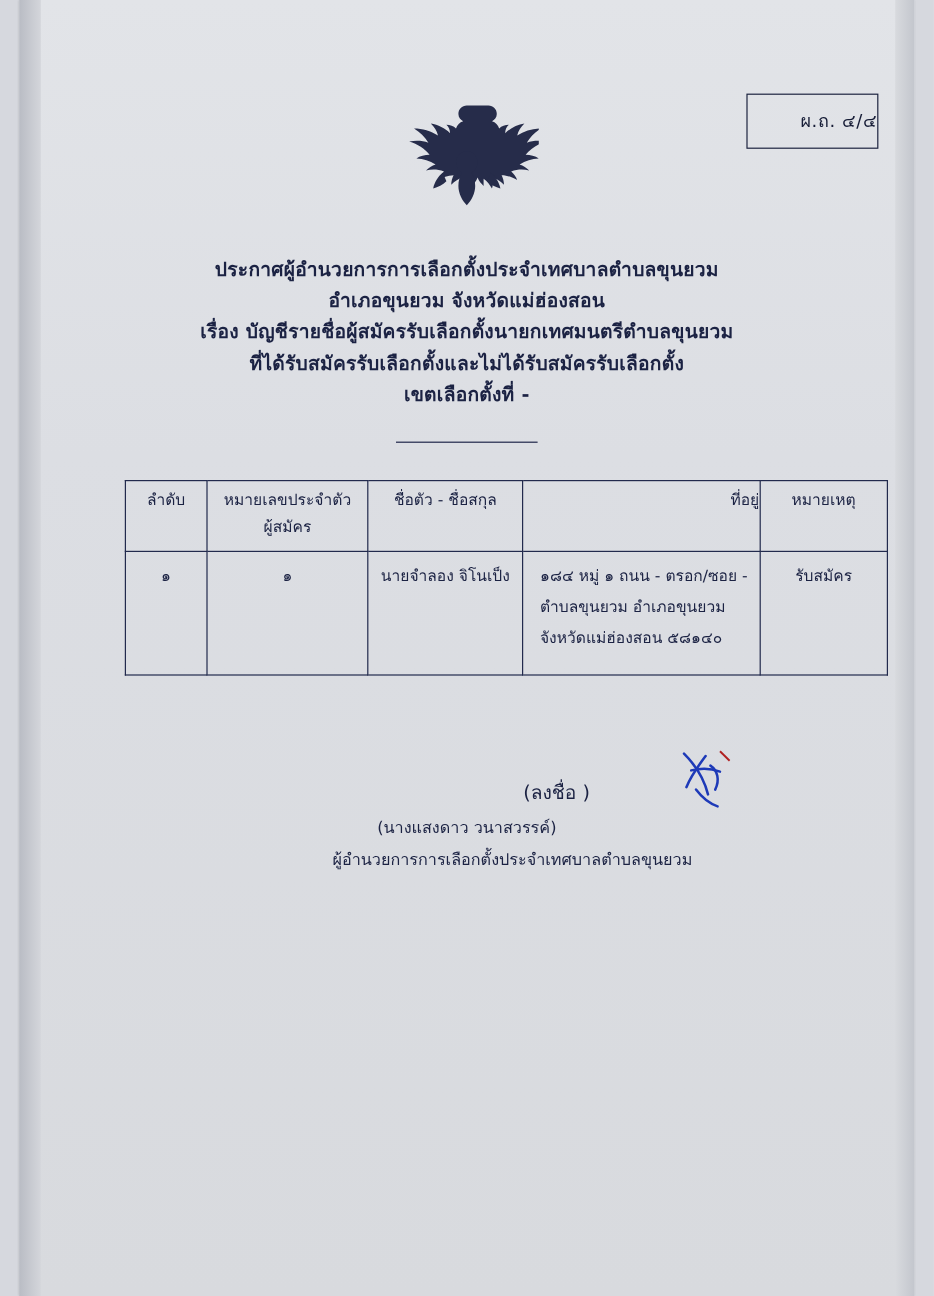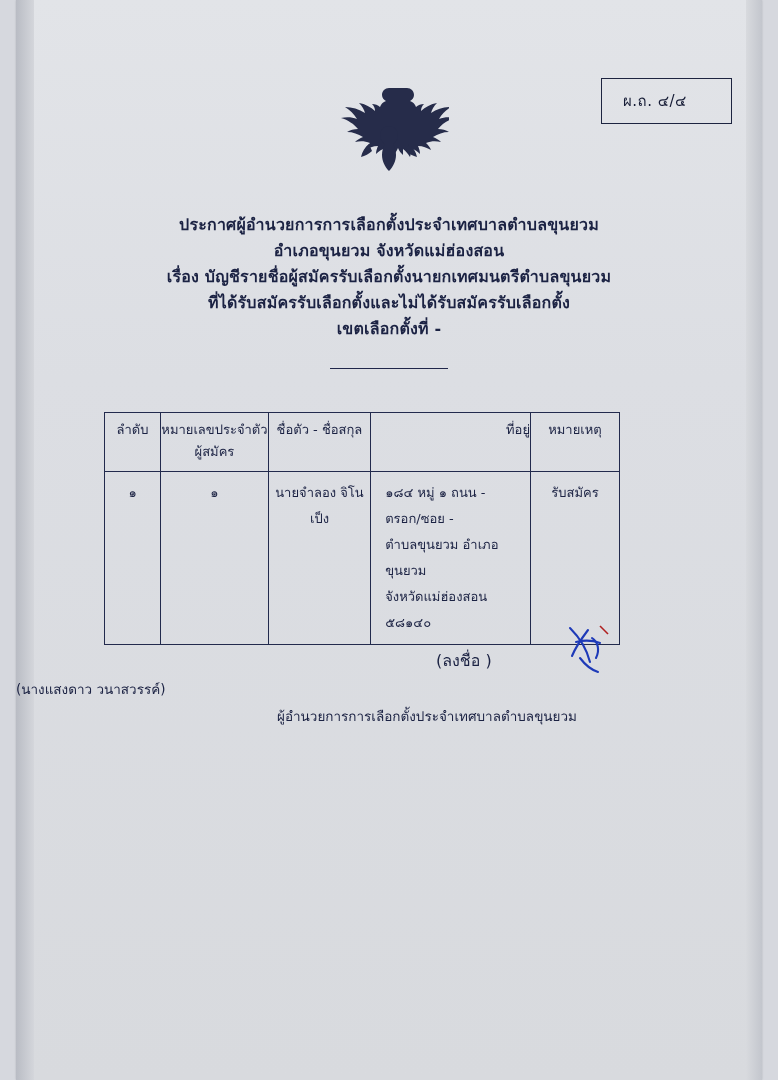--- a/index.html
+++ b/index.html
@@ -25,25 +25,24 @@
   }
   .form-code-box {
     position: absolute;
     right: 30px;
     top: 78px;
     width: 108px;
     height: 44px;
     border: 1.5px solid #1d2440;
     display: flex;
     align-items: center;
-    justify-content: flex-start;
+    justify-content: flex-end;
     font-size: 15px;
     color: #161c36;
     letter-spacing: 0.5px;
-    padding-left: 21px;
   }
   .garuda {
     position: absolute;
     left: 0;
     right: 0;
     top: 82px;
     display: flex;
     justify-content: center;
   }
   .garuda svg { display: block; }
@@ -67,22 +66,22 @@
     left: 50%;
     transform: translateX(-50%);
     top: 368px;
     width: 118px;
     border-bottom: 1.3px solid #20264a;
   }
 
   table.main {
     position: absolute;
     left: 88px;
-    top: 412px;
-    width: 516px;
+    top: 400px;
+    width: 636px;
     border-collapse: collapse;
     color: #1b2243;
   }
   table.main th, table.main td {
     border: 1.2px solid #222a4d;
     font-size: 13px;
     font-weight: normal;
     padding: 0;
     vertical-align: top;
   }
@@ -123,21 +122,21 @@
     position: absolute;
     left: 540px;
     top: 622px;
     width: 60px;
     height: 56px;
   }
   .sign-name {
     position: absolute;
     left: 0; right: 0;
     top: 678px;
-    text-align: left;
+    text-align: center;
     font-size: 13.5px;
     color: #1b2243;
   }
   .sign-title {
     position: absolute;
     left: 0; right: 0;
     top: 705px;
     text-align: center;
     padding-left: 76px;
     font-size: 13.5px;

